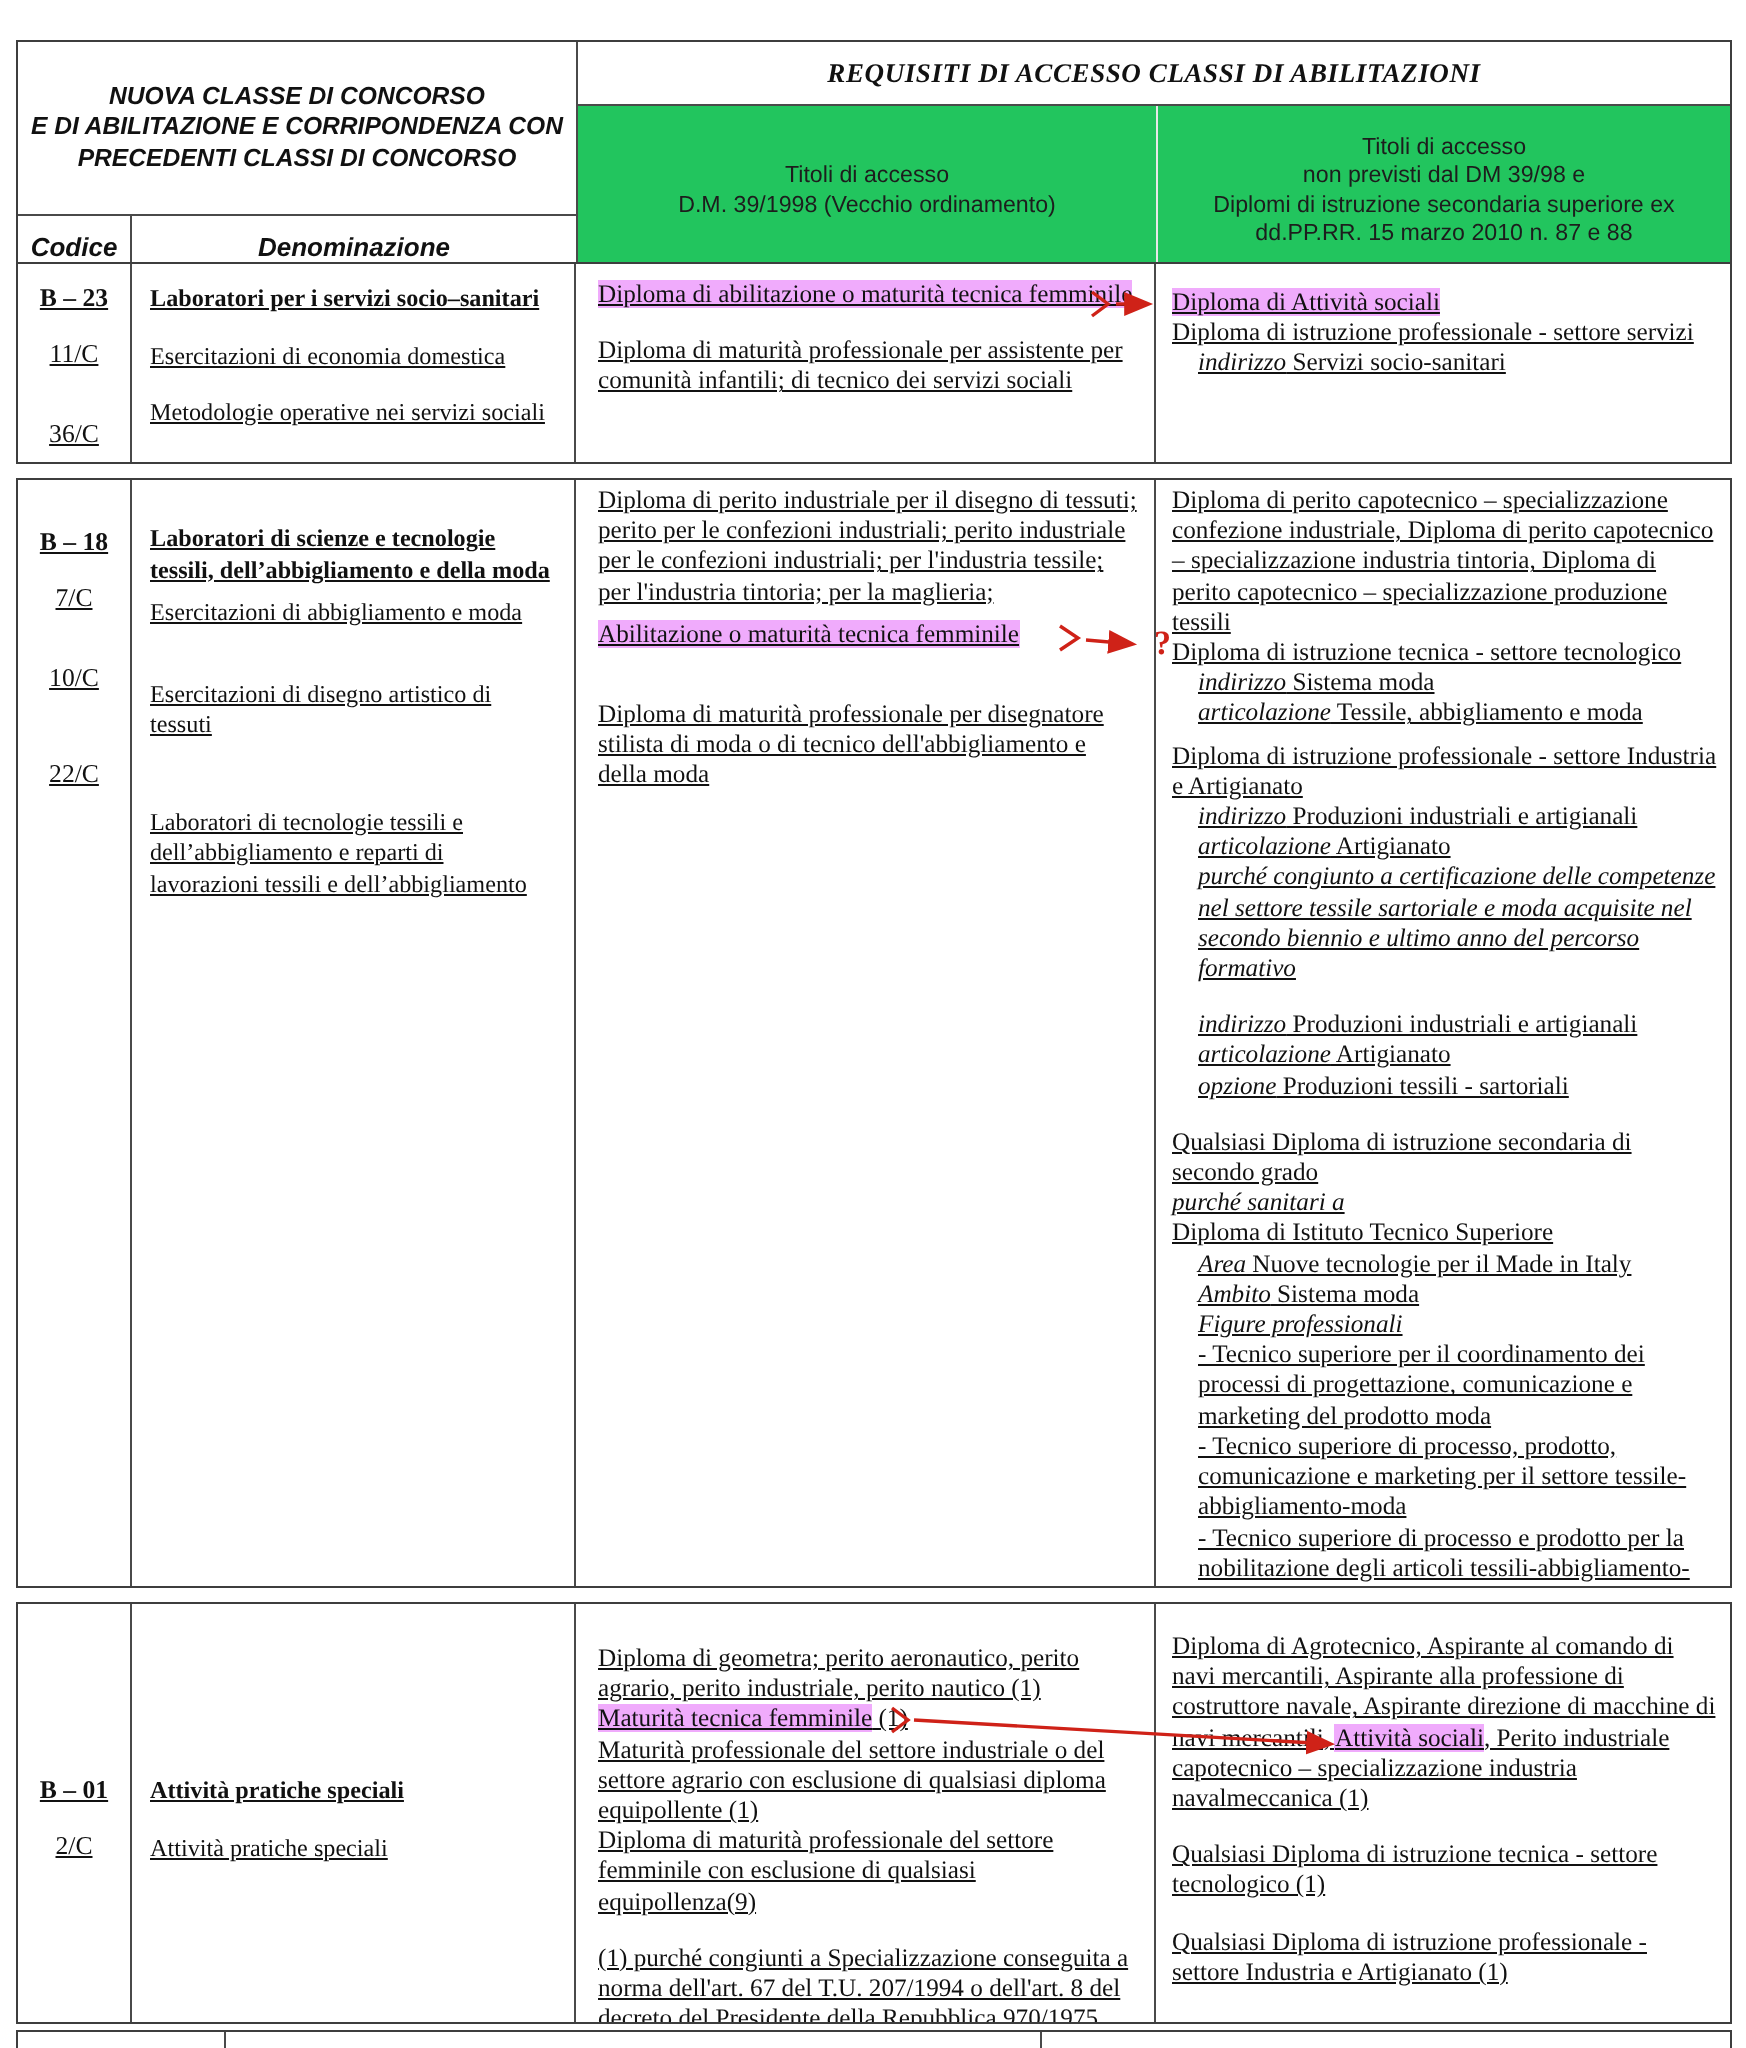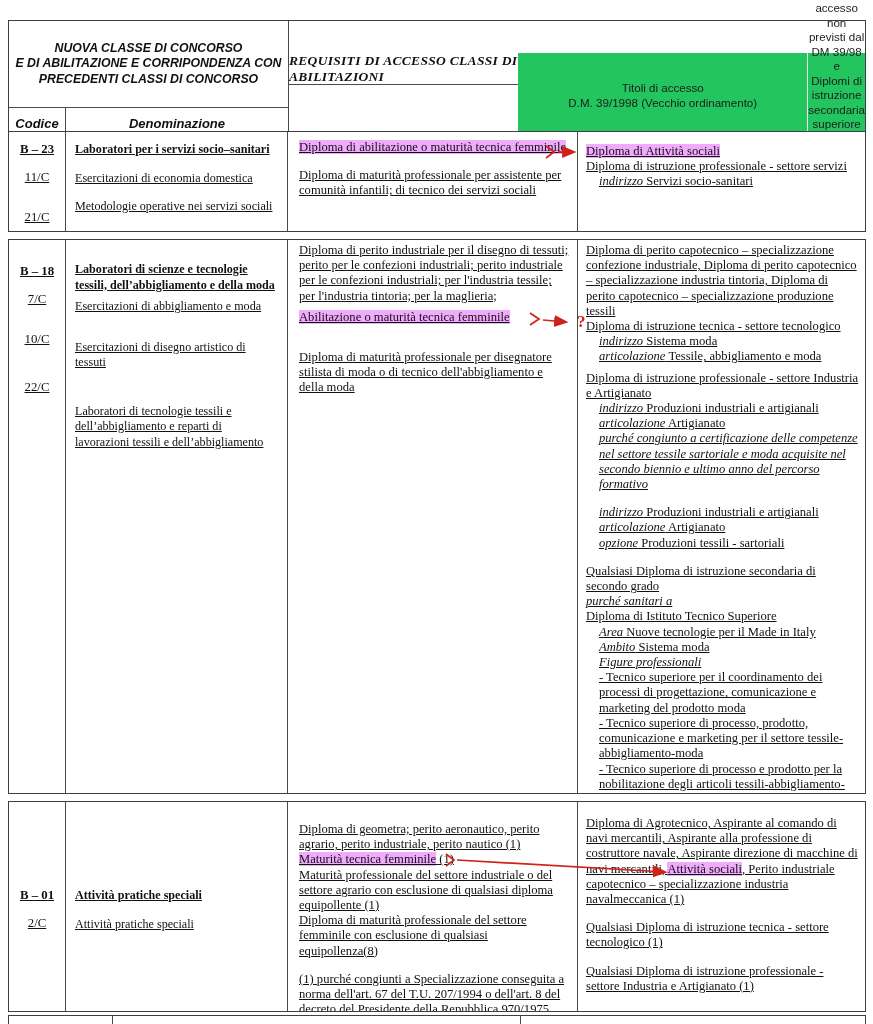--- a/index.html
+++ b/index.html
@@ -15,21 +15,21 @@
   .hdr-left{width:280px;border-right:1px solid #4a4a4a;box-sizing:border-box;display:flex;flex-direction:column;}
   .hdr-title{height:87px;border-bottom:1px solid #4a4a4a;box-sizing:border-box;
              display:flex;align-items:center;justify-content:center;text-align:center;
              font-family:"Liberation Sans", sans-serif;font-weight:bold;font-style:italic;
              font-size:12.3px;line-height:15.5px;white-space:pre-line;}
   .hdr-labels{flex:1;display:flex;font-family:"Liberation Sans", sans-serif;
               font-weight:bold;font-style:italic;font-size:13px;}
   .hdr-lab{display:flex;align-items:center;justify-content:center;box-sizing:border-box;}
   .lab-codice{width:57px;border-right:1px solid #4a4a4a;}
   .lab-denom{flex:1;}
-  .hdr-right{flex:1;display:flex;flex-direction:row;margin-top:32px;}
+  .hdr-right{flex:1;display:flex;flex-direction:column;}
   .req-band{height:32px;border-bottom:1px solid #4a4a4a;box-sizing:border-box;
             display:flex;align-items:center;justify-content:center;
             font-weight:bold;font-style:italic;font-size:13.5px;letter-spacing:.3px;}
   .gray-row{flex:1;display:flex;}
   .gray-cell{background:#22c55e;color:#1d1d1d;box-sizing:border-box;
              display:flex;align-items:center;justify-content:center;text-align:center;
              font-family:"Liberation Sans", sans-serif;font-size:11.6px;line-height:14.5px;
              white-space:pre-line;}
   .gc-old{width:290px;border-right:1px solid #e8e8e8;}
   .gc-new{flex:1;}
@@ -84,21 +84,21 @@
 Diplomi di istruzione secondaria superiore ex
 dd.PP.RR. 15 marzo 2010 n. 87  e 88</div>
       </div>
     </div>
   </div>
 
   <div class="blk grid4 r1">
     <div class="cell c-codice pt10">
         <div class="p"><span class="s-b">B – 23</span></div>
         <div class="p sp2"><span>11/C</span></div>
-        <div class="p sp3"><span>21/C</span></div>
+        <div class="p sp3"><span>36/C</span></div>
       </div>
     <div class="cell c-denom pt10">
         <div class="p"><span class="s-b">Laboratori per i servizi socio–sanitari</span></div>
         <div class="p sp2"><span>Esercitazioni di economia domestica</span></div>
         <div class="p sp2"><span>Metodologie operative nei servizi sociali</span></div>
       </div>
     <div class="cell c-old pt8">
         <div class="p"><span class="s-hl">Diploma di abilitazione o maturità tecnica femminile</span></div>
         <div class="p sp2"><span>Diploma di maturità professionale per assistente per comunità infantili; di tecnico dei servizi sociali</span></div>
       </div>
@@ -157,21 +157,21 @@
         <div class="p sp2"><span>2/C</span></div>
       </div>
     <div class="cell c-denom pt86">
         <div class="p"><span class="s-b">Attività pratiche speciali</span></div>
         <div class="p sp2"><span>Attività pratiche speciali</span></div>
       </div>
     <div class="cell c-old pt20">
         <div class="p"><span>Diploma di geometra; perito aeronautico, perito agrario, perito industriale, perito nautico (1)</span></div>
         <div class="p"><span class="s-hl">Maturità tecnica femminile</span><span> (1)</span></div>
         <div class="p"><span>Maturità professionale del settore industriale o del settore agrario con esclusione di qualsiasi diploma equipollente (1)</span></div>
-        <div class="p"><span>Diploma di maturità professionale del settore femminile con esclusione di qualsiasi equipollenza(8)</span></div>
+        <div class="p"><span>Diploma di maturità professionale del settore femminile con esclusione di qualsiasi equipollenza(9)</span></div>
         <div class="p sp2"><span>(1)  purché congiunti a Specializzazione conseguita a norma dell'art. 67 del T.U. 207/1994  o dell'art. 8 del decreto del Presidente della Repubblica 970/1975</span></div>
       </div>
     <div class="cell c-new pt14">
         <div class="p"><span>Diploma di Agrotecnico, Aspirante al comando di navi mercantili, Aspirante alla professione di costruttore navale, Aspirante direzione di macchine di navi mercantili, </span><span class="s-hl">Attività sociali</span><span>, Perito industriale capotecnico – specializzazione industria navalmeccanica  (1)</span></div>
         <div class="p sp2"><span>Qualsiasi Diploma di istruzione tecnica - settore tecnologico (1)</span></div>
         <div class="p sp2"><span>Qualsiasi  Diploma di istruzione professionale - settore Industria e Artigianato (1)</span></div>
       </div>
   </div>
 
   <div class="blk sliver">

